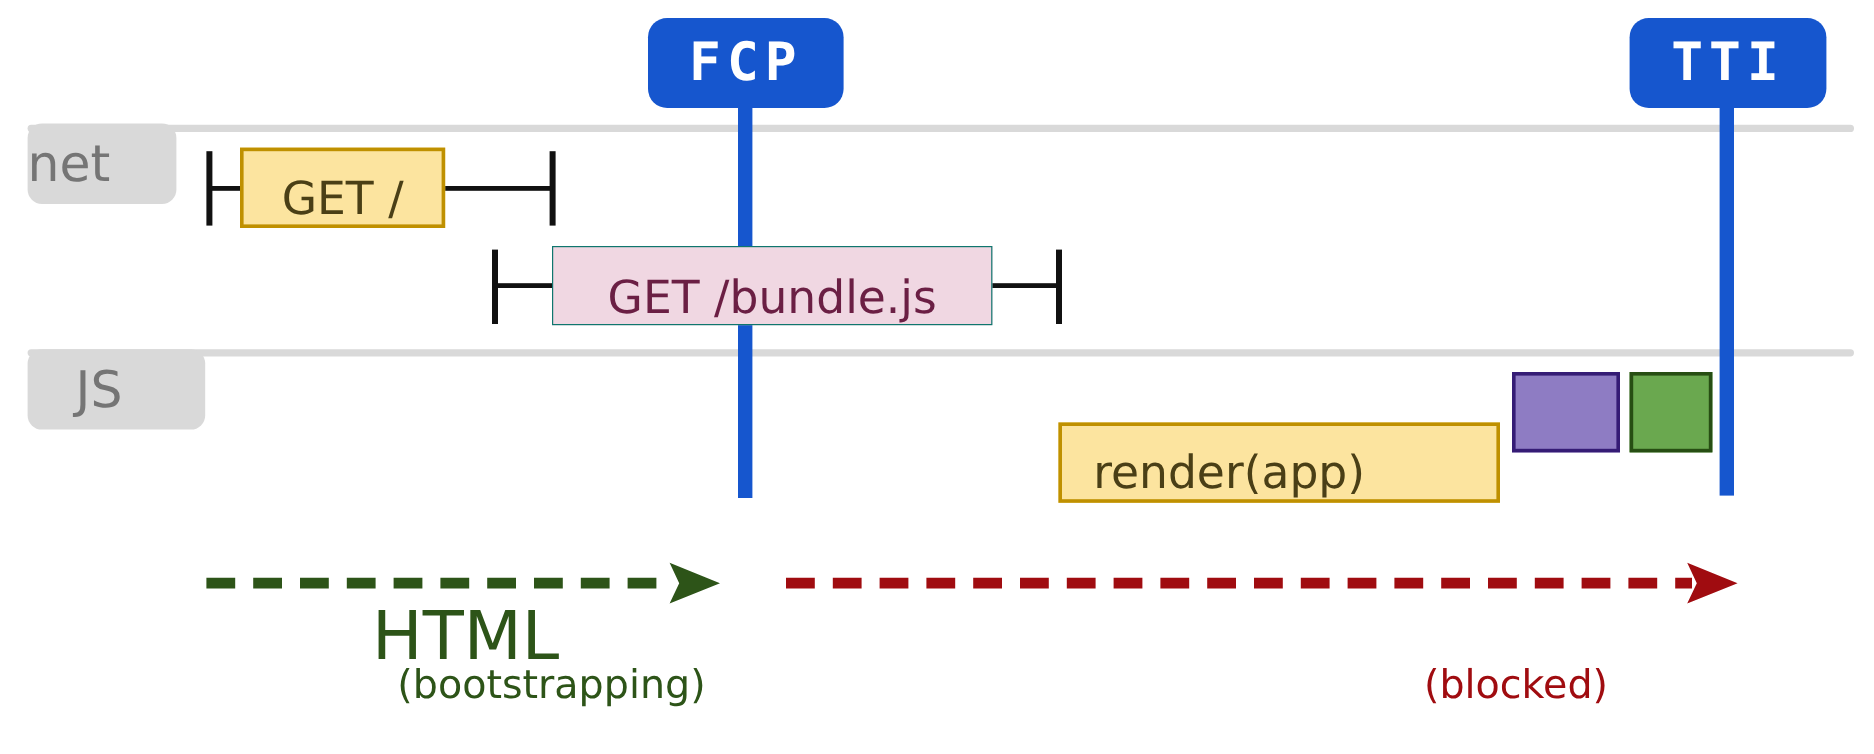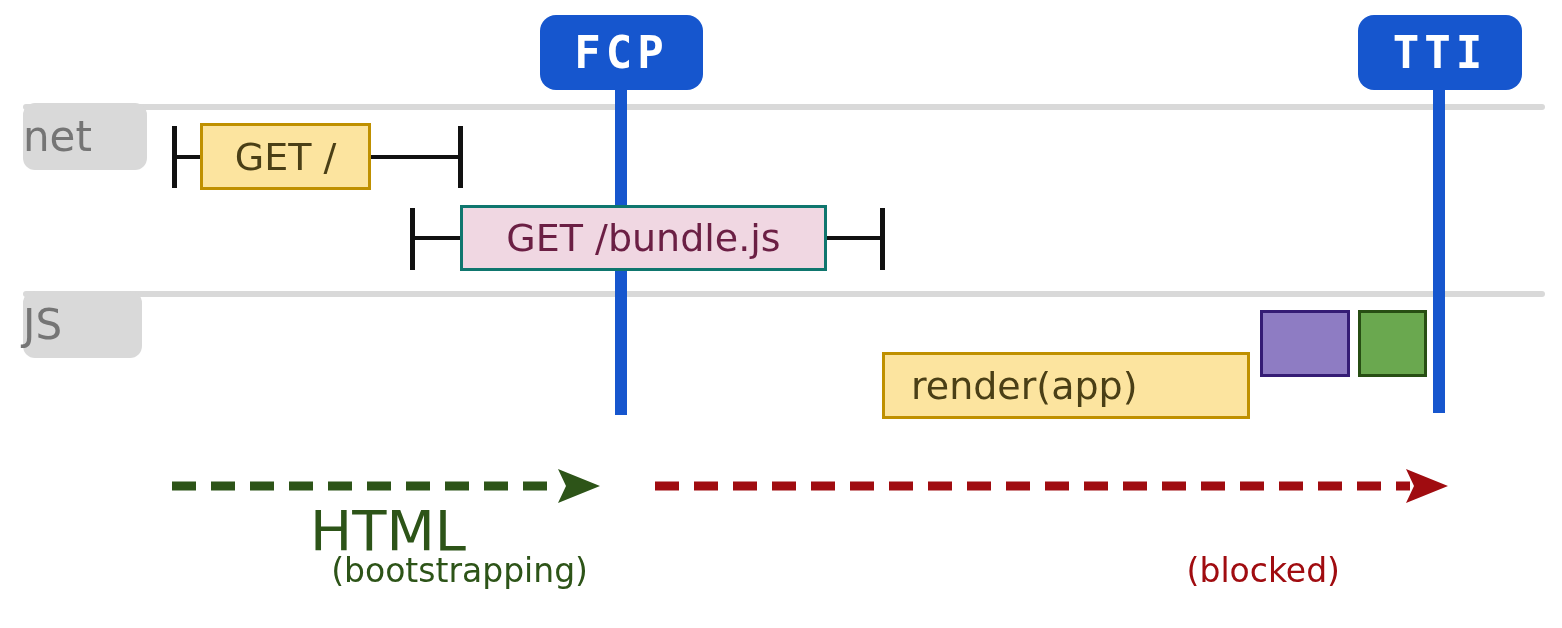--- a/index.html
+++ b/index.html
@@ -33,25 +33,25 @@
   .marker-line{
     position:absolute;top:84px;width:12px;height:331px;
     background:#1656ce;
   }
   
   .whisker{position:absolute;width:5px;height:62px;background:#111111;}
   .connector{position:absolute;height:4px;background:#111111;}
   
   .box{
     position:absolute;height:67px;box-sizing:border-box;
-    display:flex;align-items:center;justify-content:center;
+    display:flex;align-items:flex-end;justify-content:center;
     font-size:38px;
   }
   .box.yellow{background:#fce49f;border:3px solid #bf9000;color:#4a3f16;}
-  .box.pink{background:#f0d7e2;border:3px solid #0f766e;color:#6b1f44;}
+  .box.pink{background:#f0d7e2;border:1px solid #0f766e;color:#6b1f44;}
   .box.purple{background:#8e7cc3;border:3px solid #351c75;}
   .box.green{background:#6aa84f;border:3px solid #274e13;}
   .box.left-text{justify-content:flex-start;padding-left:26px;}
   
   .phase-title{
     position:absolute;font-size:56px;text-align:center;line-height:1.05;
   }
   .phase-subtitle{
     position:absolute;font-size:33px;text-align:right;line-height:1.05;
   }
@@ -66,21 +66,21 @@
 
   <div class="lane-line" style="top:104px;"></div>
   <div class="lane-line" style="top:291px;"></div>
 
   <div class="marker-line" style="left:615px;"></div>
   <div class="marker-line" style="left:1433px;height:329px;"></div>
 
   <div class="lane-label" style="top:103px;width:124px;">
     <span>net</span>
   </div>
-  <div class="lane-label" style="top:291px;width:119px;">
+  <div class="lane-label" style="top:291px;width:108px;padding-left:40px;">
     <span>JS</span>
   </div>
 
   <div class="whisker" style="left:172px;top:126px;"></div>
   <div class="connector" style="left:174px;top:155px;width:288px;"></div>
   <div class="whisker" style="left:458px;top:126px;"></div>
   <div class="box yellow" style="left:200px;top:123px;width:171px;">
     <span>GET /</span>
   </div>
 

